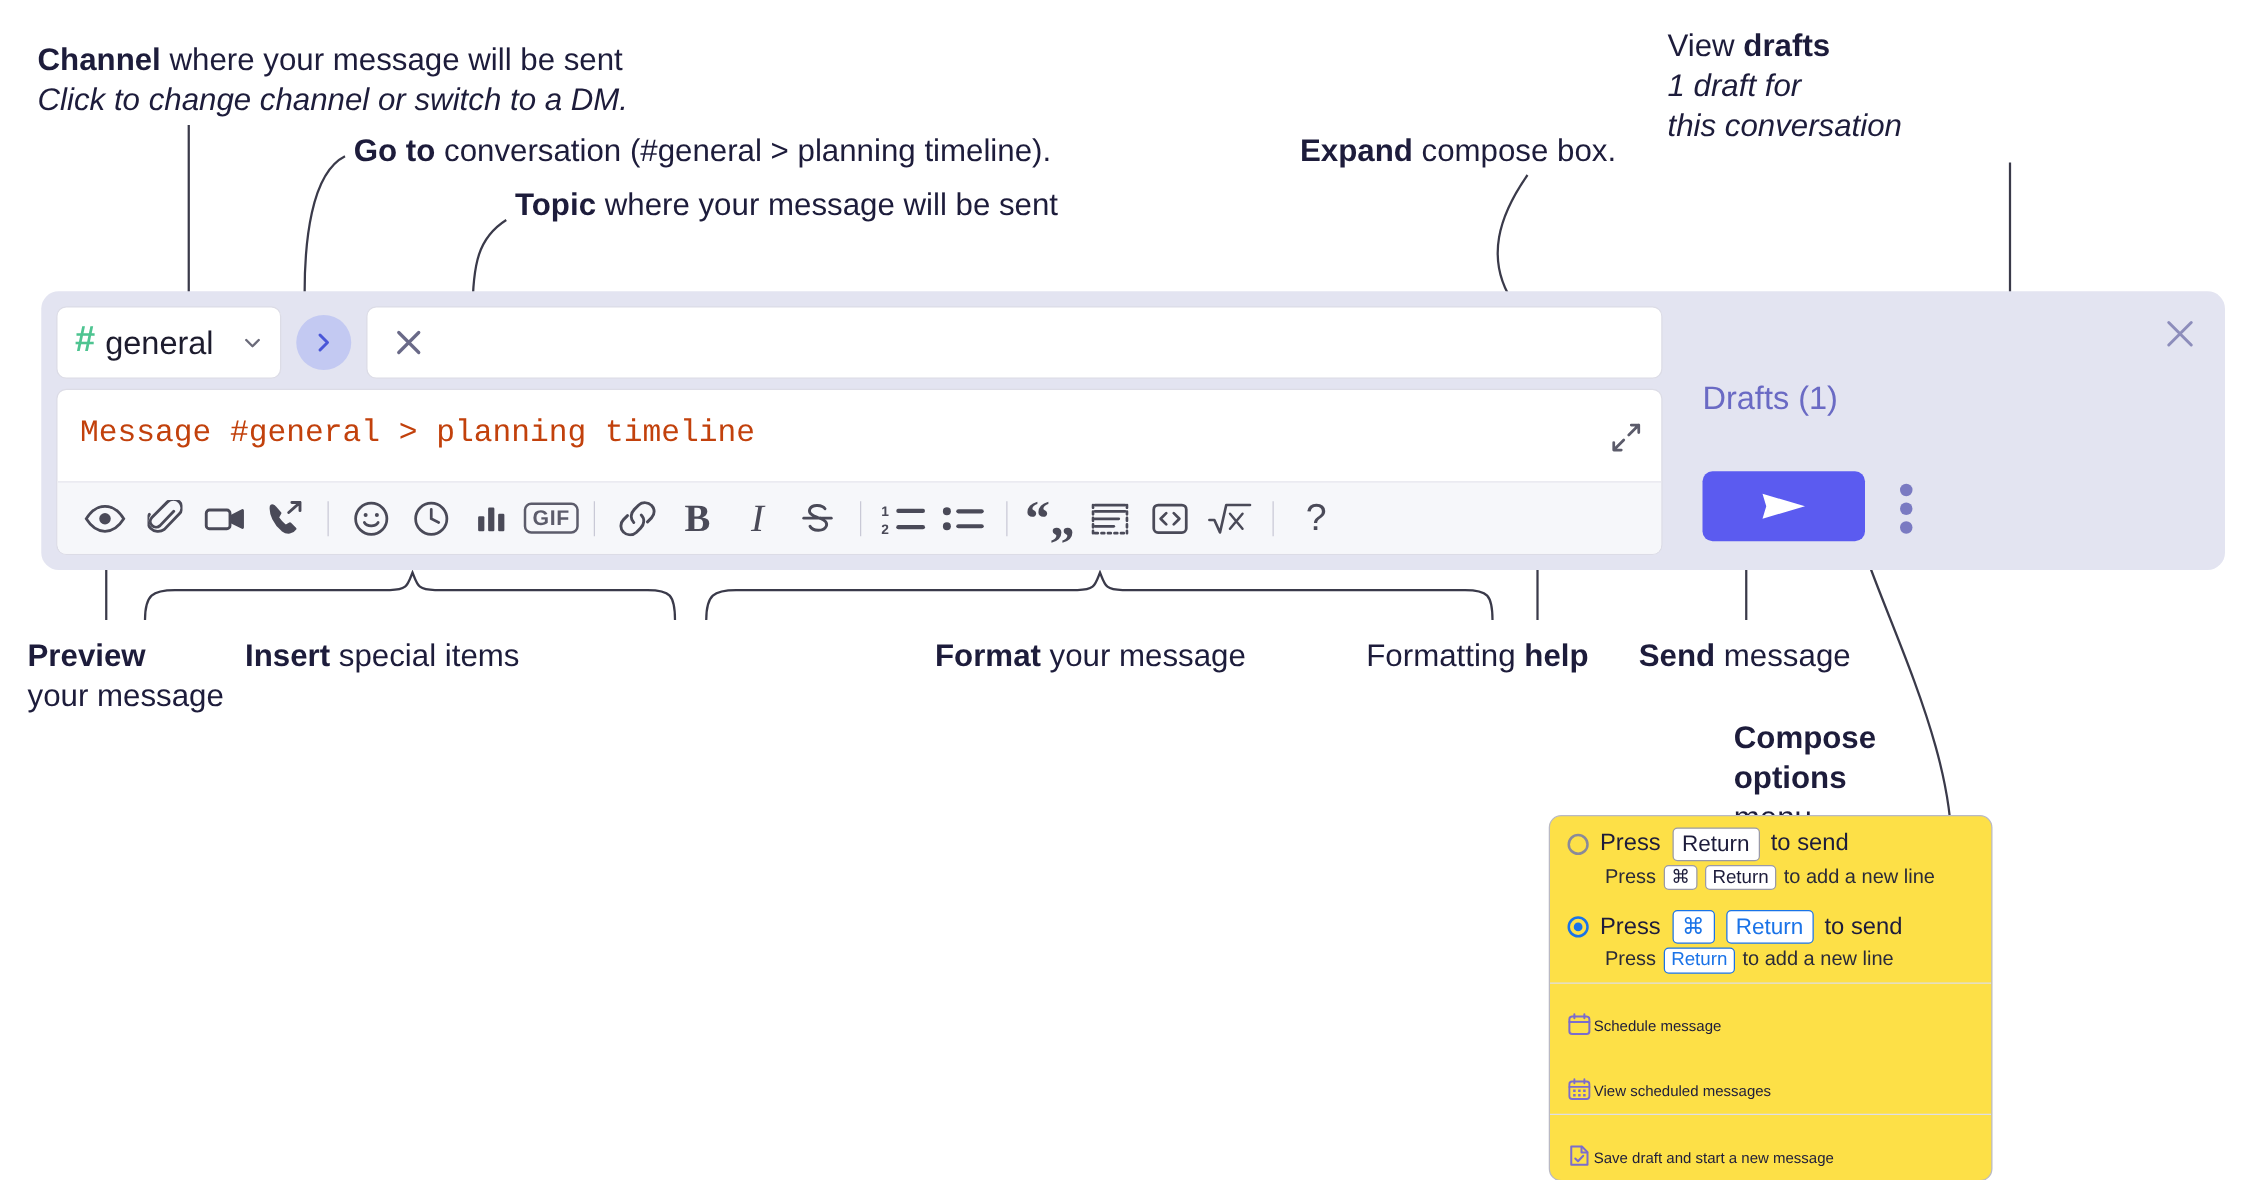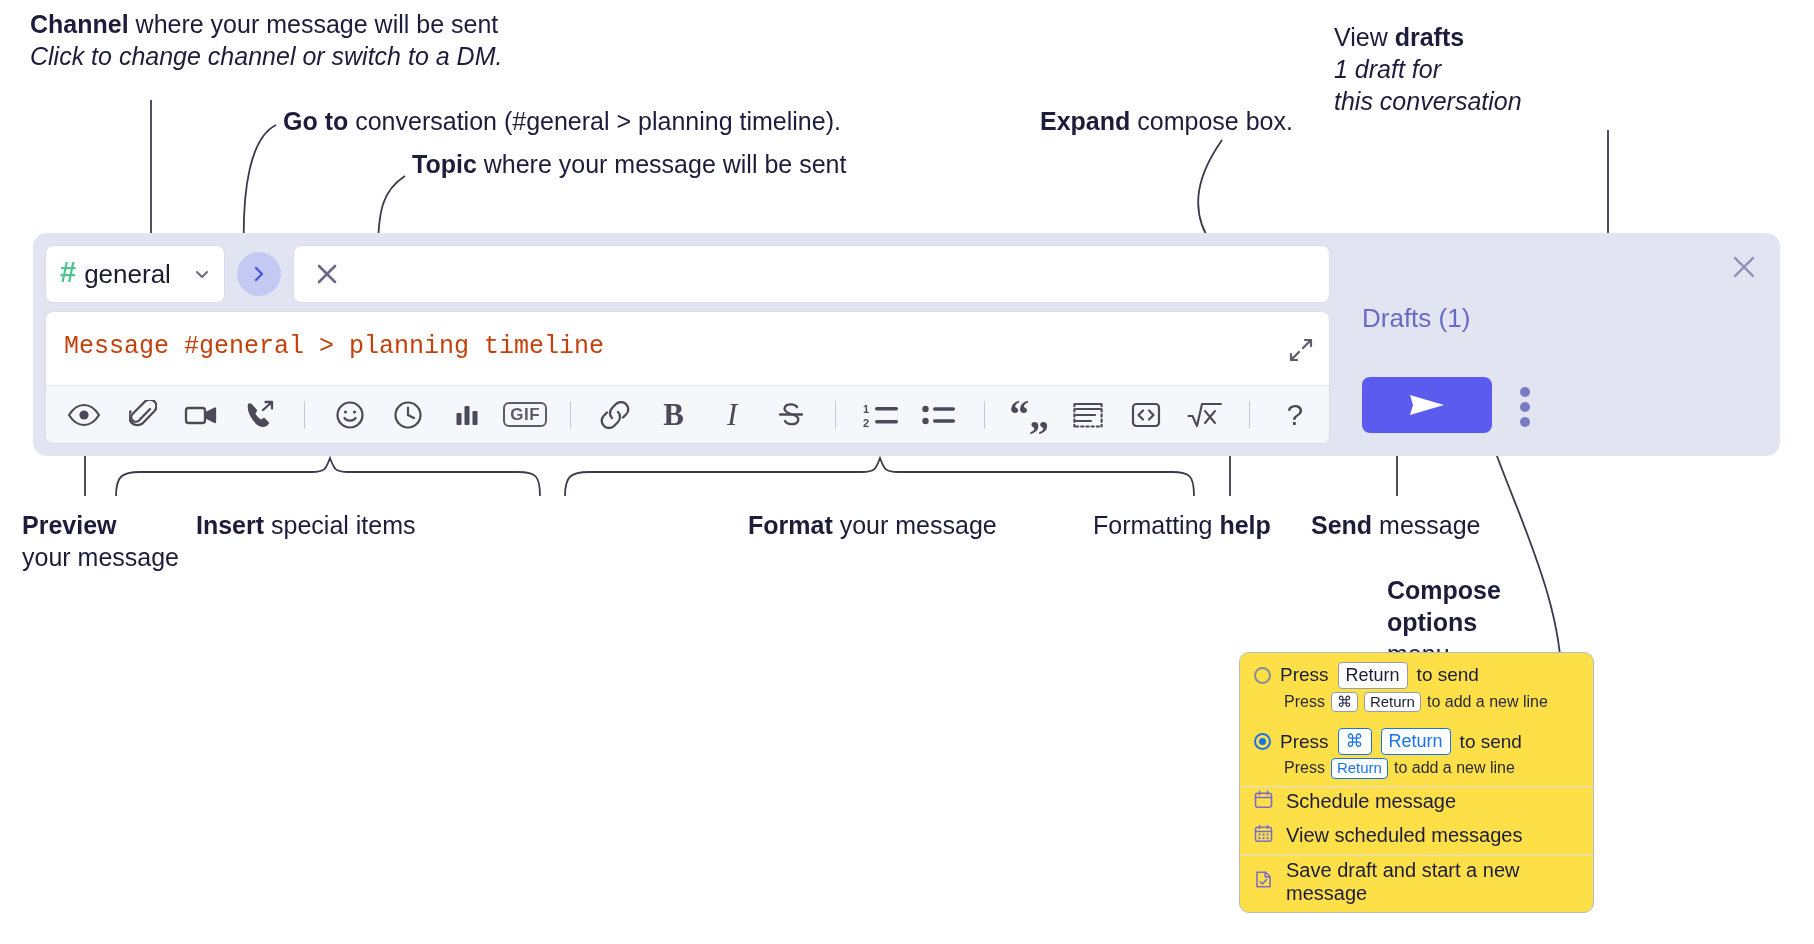--- a/index.html
+++ b/index.html
@@ -9,21 +9,21 @@
     background:#ffffff;
     font-family:"Liberation Sans", sans-serif;
     color:#1d1c3b;
     overflow:hidden;
   }
   .anno { position:absolute; color:#1d1c3b; line-height:1.28; }
   .anno b { font-weight:700; }
   .anno i { font-style:italic; }
 
   
-  #anno-channel   { left:30px;  top:8px;  font-size:25px; }
+  #anno-channel   { left:30px;  top:32px;  font-size:25px; }
   #anno-goto      { left:283px; top:105px; font-size:25px; }
   #anno-topic     { left:412px; top:148px; font-size:25px; }
   #anno-expand    { left:1040px;top:105px; font-size:25px; }
   #anno-drafts    { left:1334px;top:21px;  font-size:25px; }
   #anno-preview   { left:22px;  top:509px; font-size:25px; }
   #anno-insert    { left:196px; top:509px; font-size:25px; }
   #anno-format    { left:748px; top:509px; font-size:25px; }
   #anno-help      { left:1093px;top:509px; font-size:25px; }
   #anno-send      { left:1311px;top:509px; font-size:25px; }
   #anno-compose   { left:1387px;top:574px; font-size:25px; }
@@ -69,21 +69,21 @@
     background:#ffffff; border:1px solid #dcdce6; border-radius:8px; overflow:hidden;
   }
   #msg-placeholder {
     position:absolute; left:18px; top:20px; font-size:25px; color:#c2410c;font-family:Liberation Mono, monospace;
   }
   #expand-btn { position:absolute; right:14px; top:24px; width:28px; height:28px; cursor:pointer; }
 
   #toolbar {
     position:absolute; left:0; right:0; bottom:0; height:58px;
     background:#f6f7fa; border-top:1px solid #e6e6ee;
-    display:flex; align-items:center; padding:0 10px 0 14px; gap:0;justify-content:space-between;
+    display:flex; align-items:center; padding:0 10px 0 14px; gap:0;
   }
   .tb { width:48px; height:46px; display:flex; align-items:center; justify-content:center; cursor:pointer; color:#5c5c6b; flex:0 0 auto; }
   .tb svg { display:block; }
   .sep { width:1px; height:28px; background:#c9c9d6; margin:0 10px; flex:0 0 auto; }
   .gif-box {
     border:2.5px solid #5c5c6b; border-radius:6px; font-size:17px; font-weight:700;
     letter-spacing:.5px; padding:2px 5px; line-height:1; color:#5c5c6b;
   }
   .tb-b { font-family:"Liberation Serif", serif; font-size:31px; font-weight:700; color:#4a4a58; }
   .tb-i { font-family:"Liberation Serif", serif; font-size:31px; font-style:italic; color:#4a4a58; }
@@ -115,21 +115,21 @@
   .radio { width:17px; height:17px; border:2px solid #8a8a99; border-radius:50%; flex:0 0 auto; position:relative; }
   .radio.on { border-color:#1a73e8; }
   .radio.on:after { content:""; position:absolute; left:3px; top:3px; width:7px; height:7px; border-radius:50%; background:#1a73e8; }
   .key {
     border:1px solid #9a9aa8; border-radius:4px; padding:1px 7px; font-size:18px;
     display:inline-block; line-height:1.25; color:#1d1c3b; background:#fff;
   }
   .key.sm { font-size:15px; padding:0px 5px; }
   .key.blue { border-color:#1a73e8; color:#1a73e8; }
   .m-div { height:1px; background:#dedee6; }
-  .m-item { padding:3px 0 7px 14px; display:flex; align-items:center; gap:13px; cursor:pointer; font-size:20px; }
+  .m-item { padding:23px 0 7px 14px; display:flex; align-items:center; gap:2px; cursor:pointer; font-size:12px; }
   .m-item svg { flex:0 0 auto; }
 </style>
 </head>
 <body>
 
 <div class="anno" id="anno-channel">
   <div><b>Channel</b><span> where your message will be sent</span></div>
   <div><i>Click to change channel or switch to a DM.</i></div>
 </div>
 

